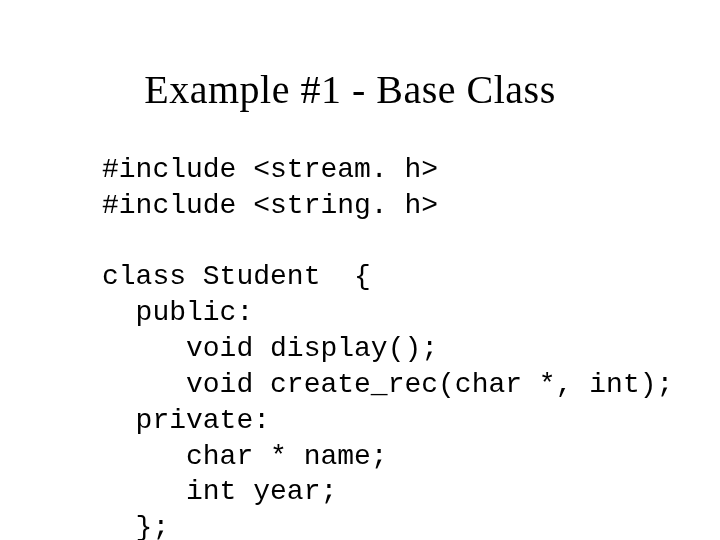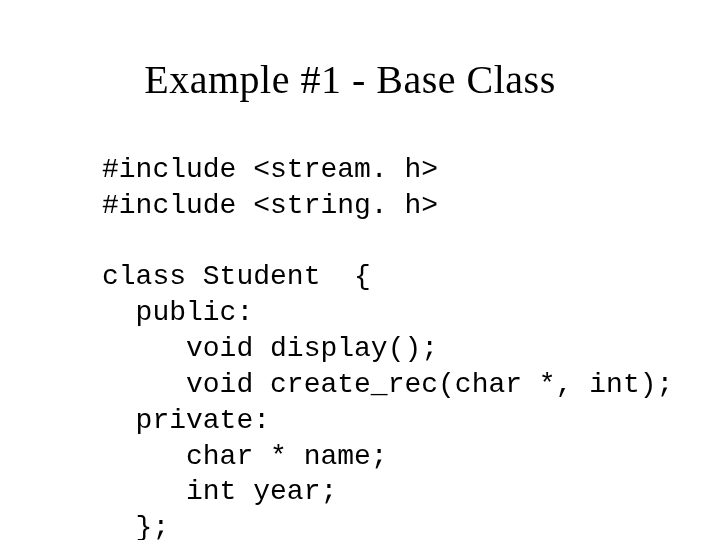--- a/index.html
+++ b/index.html
@@ -14,21 +14,21 @@
   .slide {
     width: 720px;
     height: 540px;
     position: relative;
     box-sizing: border-box;
   }
   .title {
     font-size: 40px;
     font-weight: normal;
     position: absolute;
-    top: 56px;
+    top: 66px;
     left: 0;
     width: 700px;
     text-align: center;
     letter-spacing: 0.5px;
   }
   .code {
     position: absolute;
     top: 152px;
     left: 54px;
     font-family: "Courier New", Courier, monospace;

